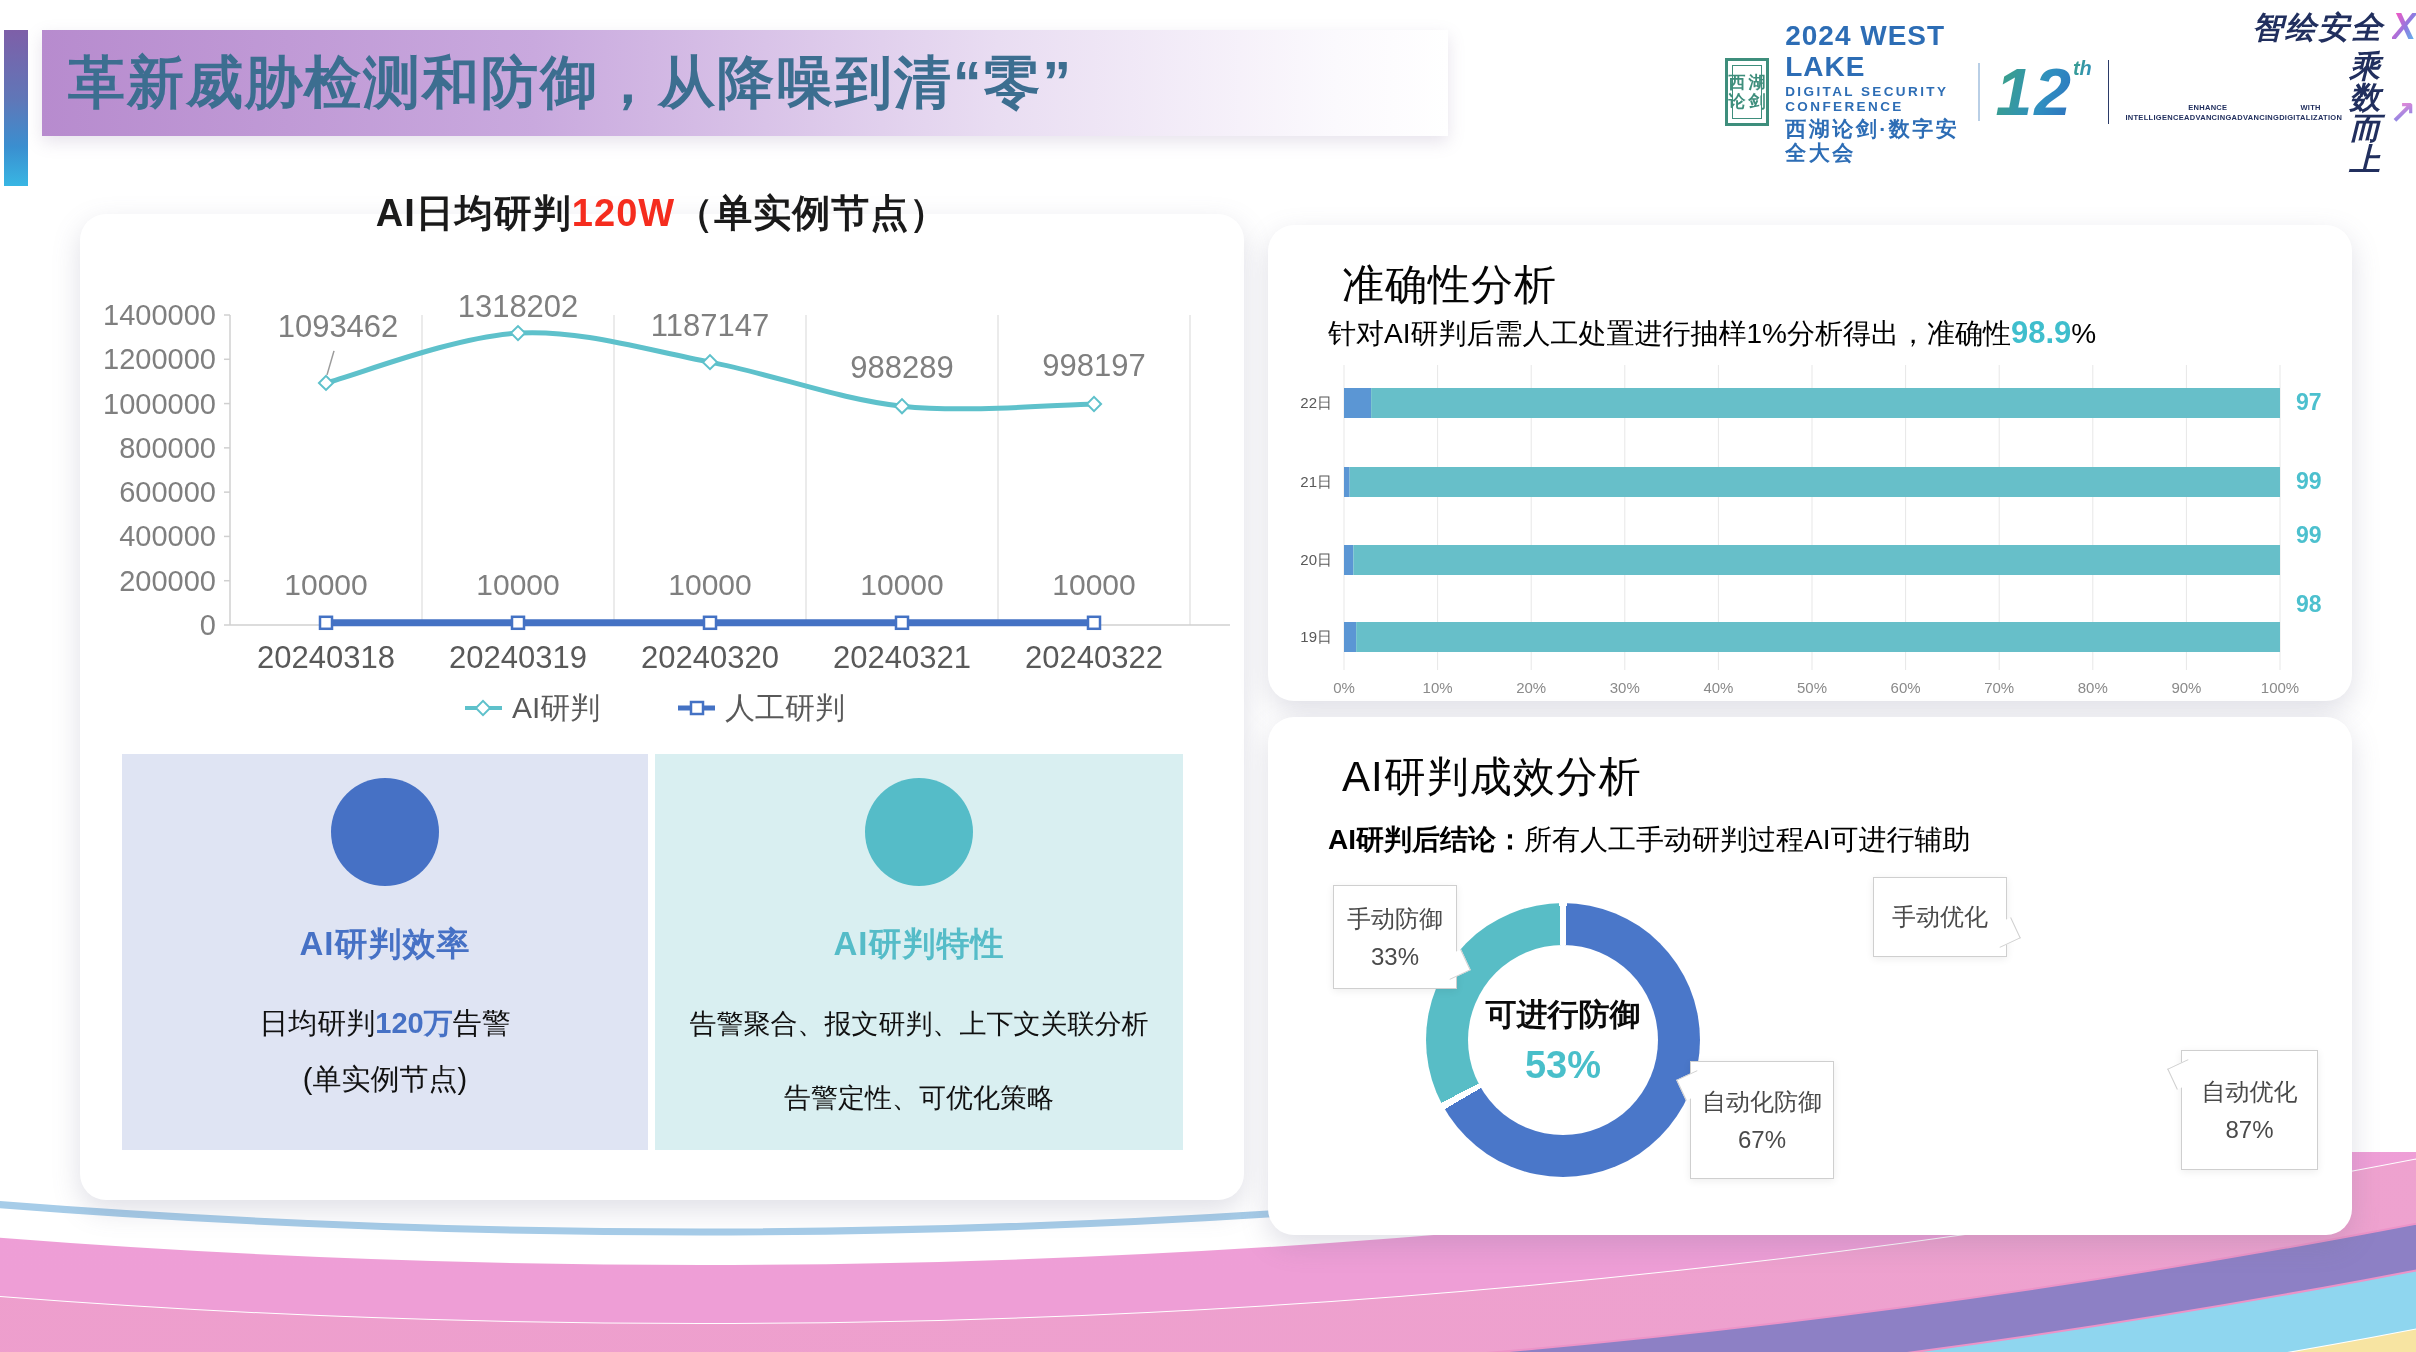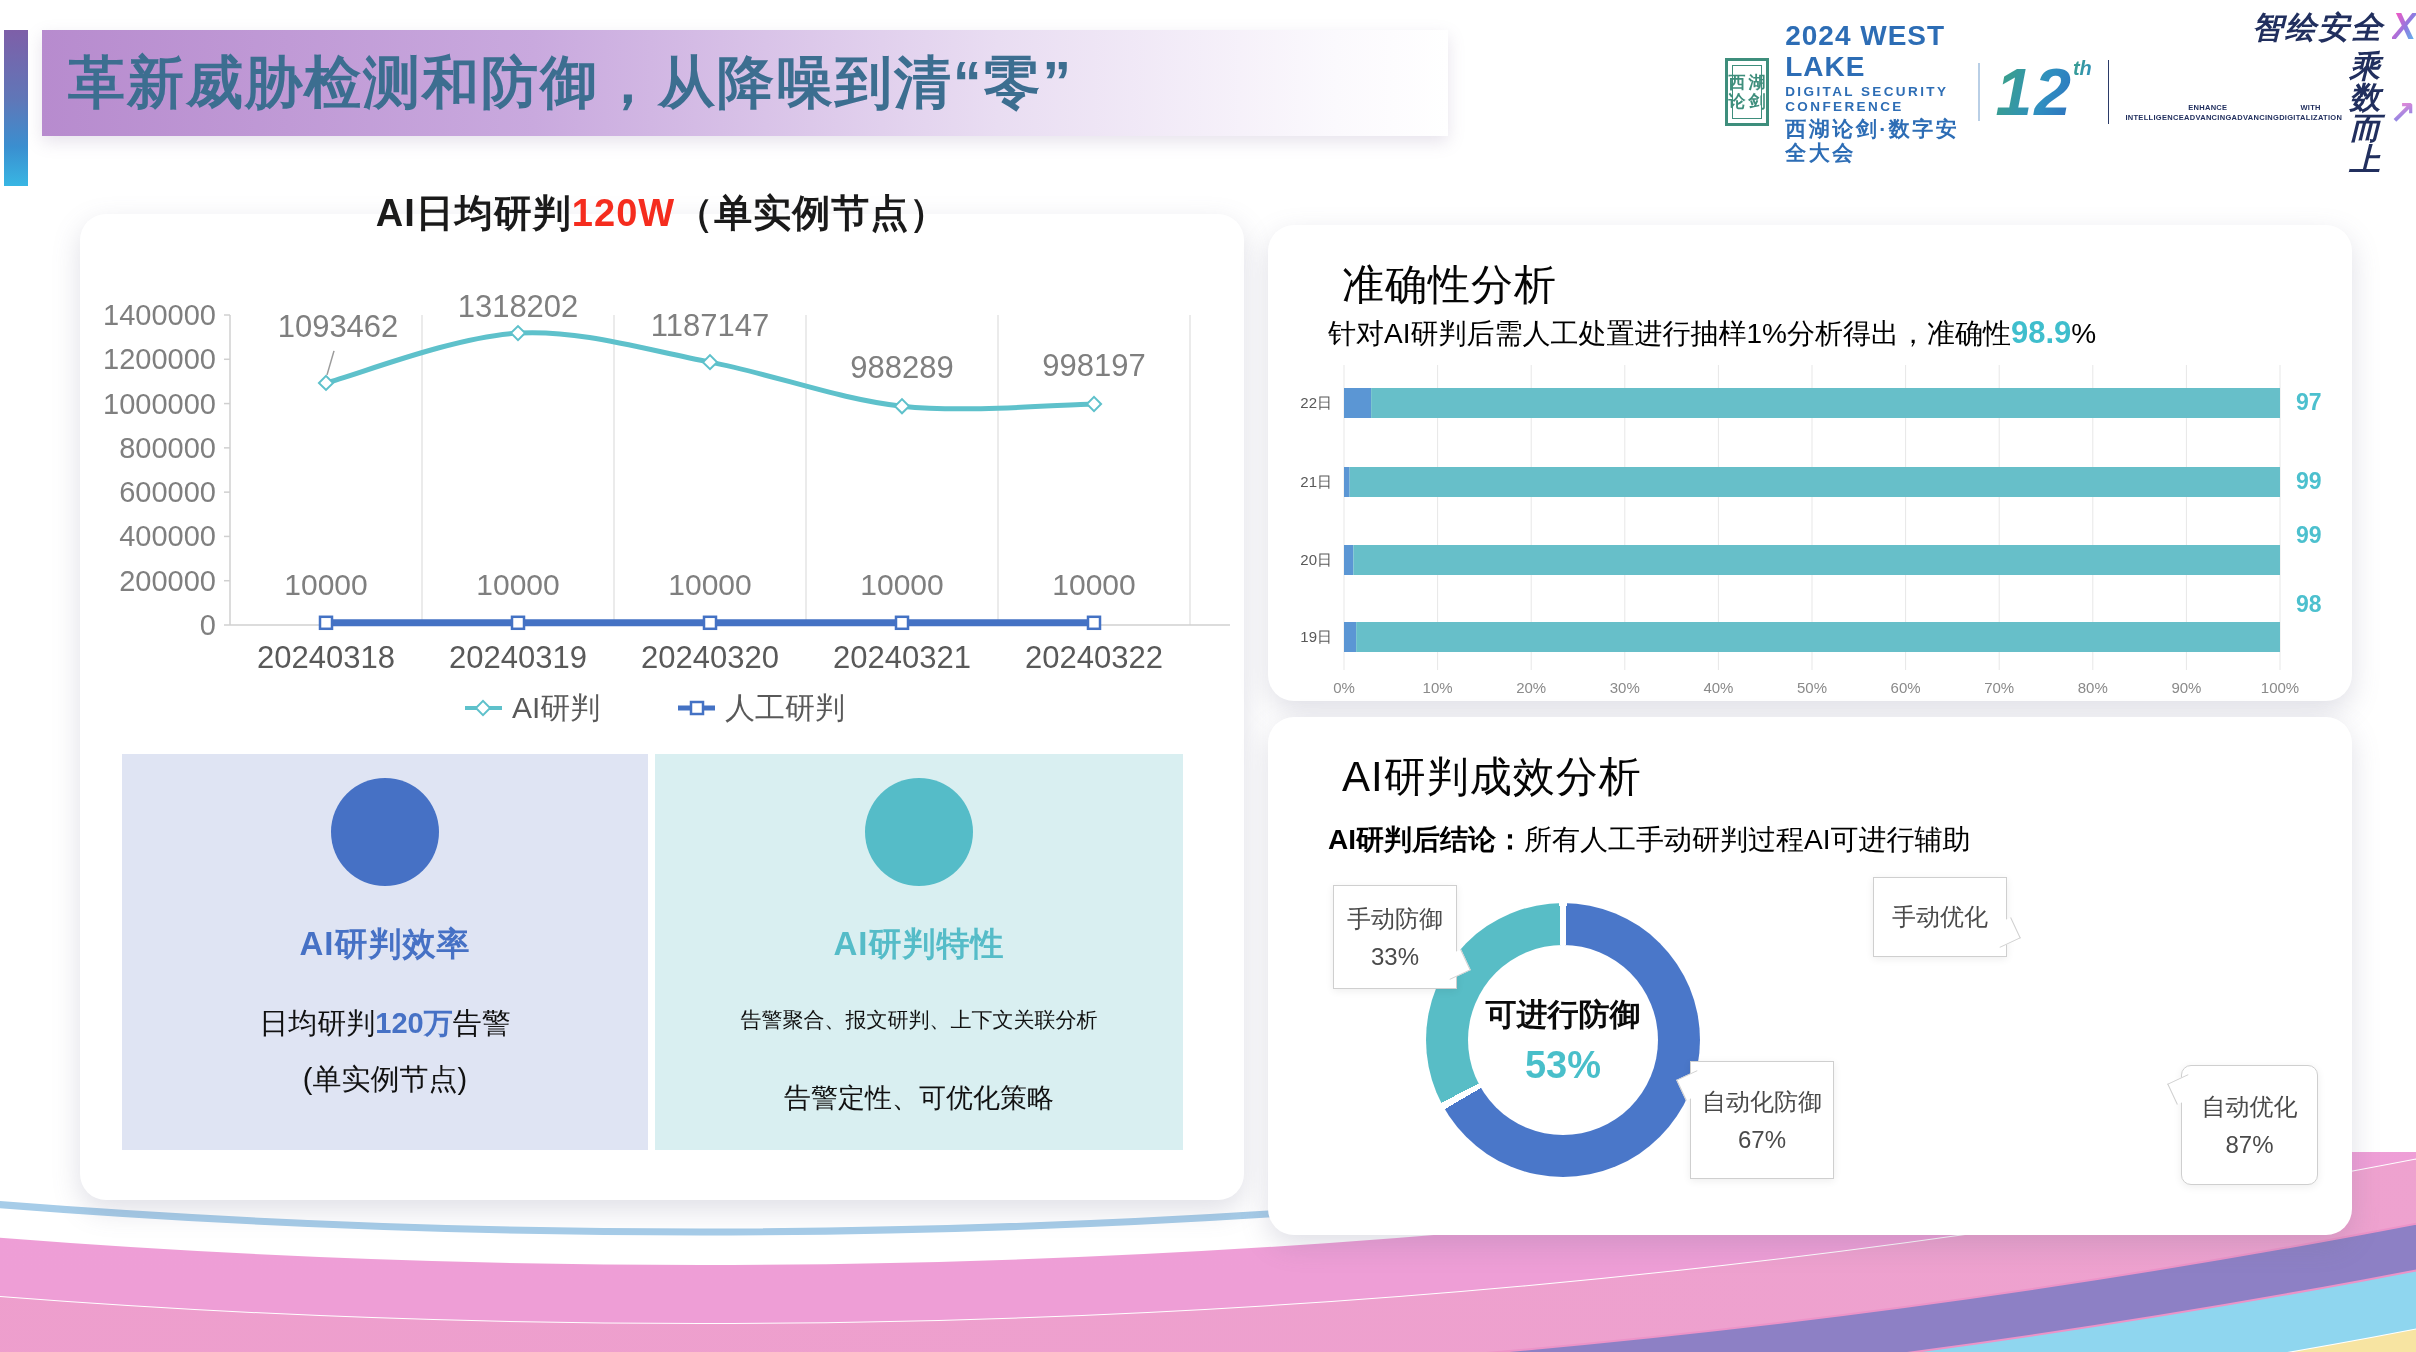--- a/index.html
+++ b/index.html
@@ -202,21 +202,21 @@
       <div class="ic-title" style="color: rgb(70, 113, 197);">AI研判效率</div>
       <div class="ic-line" style="top:250px;">
         <span>日均研判</span><span class="ic-hl" style="color: rgb(70, 113, 197);">120万</span><span>告警</span>
       </div>
       <div class="ic-line" style="top:306px;">(单实例节点)</div>
     </div>
 
     <div class="info-card" id="info-card-1" style="left: 575px; width: 528px; background: rgb(217, 239, 241);">
       <div class="ic-circle" style="background: rgb(85, 188, 200);"></div>
       <div class="ic-title" style="color: rgb(85, 188, 200);">AI研判特性</div>
-      <div class="ic-line" style="top:252px;font-size:21px;">告警聚合、报文研判、上下文关联分析</div>
+      <div class="ic-line" style="top:252px;font-size:27px;">告警聚合、报文研判、上下文关联分析</div>
       <div class="ic-line" style="top:326px;font-size:27px;">告警定性、可优化策略</div>
     </div>
   </section>
 
   <section class="card rt-card">
     <h2 class="panel-h2">准确性分析</h2>
     <div class="panel-sub">
       <span>针对AI研判后需人工处置进行抽样1%分析得出，准确性</span><span class="acc-val" style="color: rgb(63, 190, 205);">98.9</span><span>%</span>
     </div>
     <svg id="bar-chart" width="1024" height="345">
@@ -282,21 +282,21 @@
     <div class="callout" style="left:422px;top:344px;width:142px;height:116px;">
       <span>自动化防御</span>
       <span>67%</span>
       <span class="co-pointer tl"></span>
     </div>
 
     <div class="callout" style="left:605px;top:160px;width:132px;height:78px;">
       <span>手动优化</span>
       <span class="co-pointer br"></span>
     </div>
-    <div class="callout" style="left:913px;top:348px;width:135px;height:118px;border-radius:10px;">
+    <div class="callout" style="left:913px;top:333px;width:135px;height:118px;">
       <span>自动优化</span>
       <span>87%</span>
       <span class="co-pointer tl"></span>
     </div>
   </section>
 
   <svg id="footer-waves" viewBox="0 0 2416 200" preserveAspectRatio="none">
     <defs>
       <linearGradient id="pinkgrad" x1="0" y1="0" x2="0" y2="1">
         <stop offset="0" stop-color="#f6c4e7"></stop>

